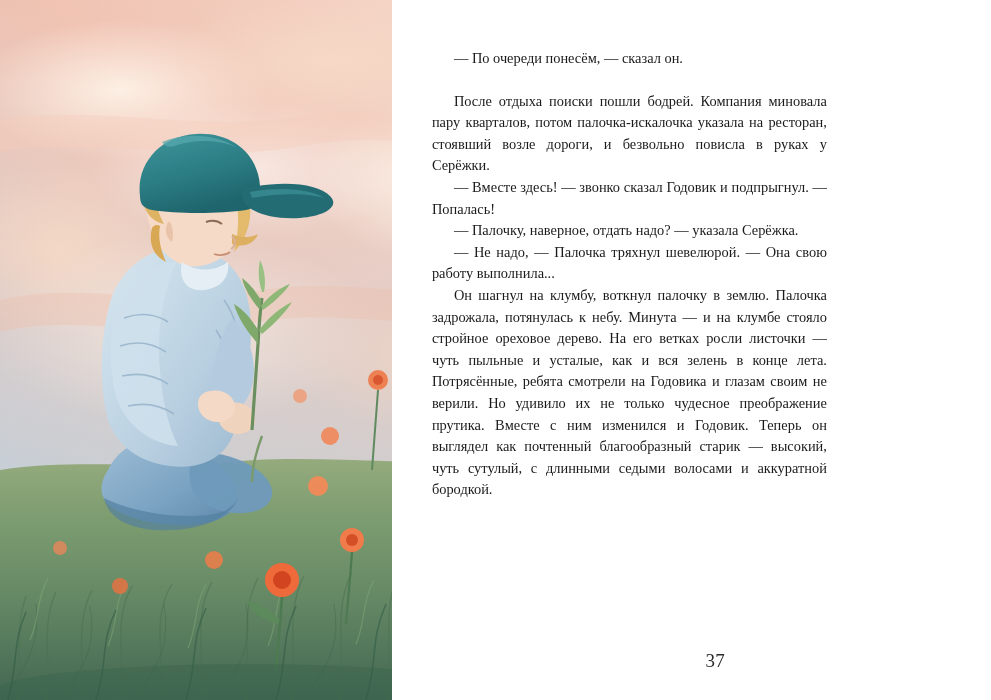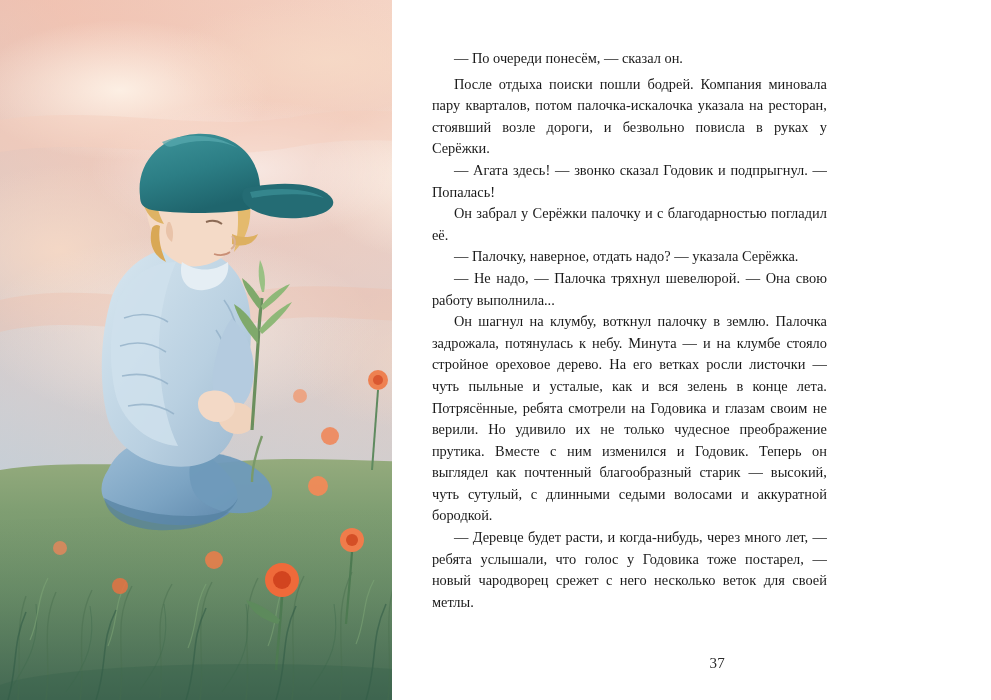--- a/index.html
+++ b/index.html
@@ -54,27 +54,27 @@
   .para {
     margin: 0;
     text-align: justify;
     text-indent: 22px;
     font-size: 14.4px;
     line-height: 21.6px;
     color: #1a1a1a;
     hyphens: auto;
   }
   .para.gap {
-    margin-top: 4px;
+    margin-top: 21px;
   }
   .folio {
     position: absolute;
     right: 58px;
     bottom: 28px;
-    font-size: 15px;
+    font-size: 19px;
     color: #2a2a2a;
     letter-spacing: .2px;
   }
 </style>
 </head>
 <body>
 
 <div class="spread">
 
   <div class="page-left">
@@ -277,23 +277,21 @@
         </g>
         <ellipse cx="248" cy="694" rx="260" ry="30" fill="#37604a" opacity="0.35"></ellipse>
       </svg>
     </div>
   </div>
 
   <div class="page-right">
     <div class="text-col">
       <p class="para">— По очереди понесём, — сказал он.</p>
       <p class="para gap">После отдыха поиски пошли бодрей. Компания миновала пару кварталов, потом палочка-искалочка указала на ресторан, стоявший возле дороги, и безвольно повисла в руках у Серёжки.</p>
-      <p class="para">— Агата здесь! — звонко сказал Годовик и подпрыгнул. — Попалась!</p>
-      <p class="para">Он забрал у Серёжки палочку и с благодарностью погладил её.</p>
+      <p class="para">— Вместе здесь! — звонко сказал Годовик и подпрыгнул. — Попалась!</p>
       <p class="para">— Палочку, наверное, отдать надо? — указала Серёжка.</p>
       <p class="para">— Не надо, — Палочка тряхнул шевелюрой. — Она свою работу выполнила...</p>
       <p class="para">Он шагнул на клумбу, воткнул палочку в землю. Палочка задрожала, потянулась к небу. Минута — и на клумбе стояло стройное ореховое дерево. На его ветках росли листочки — чуть пыльные и усталые, как и вся зелень в конце лета. Потрясённые, ребята смотрели на Годовика и глазам своим не верили. Но удивило их не только чудесное преображение прутика. Вместе с ним изменился и Годовик. Теперь он выглядел как почтенный благообразный старик — высокий, чуть сутулый, с длинными седыми волосами и аккуратной бородкой.</p>
-      <p class="para">— Деревце будет расти, и когда-нибудь, через много лет, — ребята услышали, что голос у Годовика тоже постарел, — новый чародворец срежет с него несколько веток для своей метлы.</p>
     </div>
     <div class="folio">37</div>
   </div>
 
 </div>
 
 </body></html>

